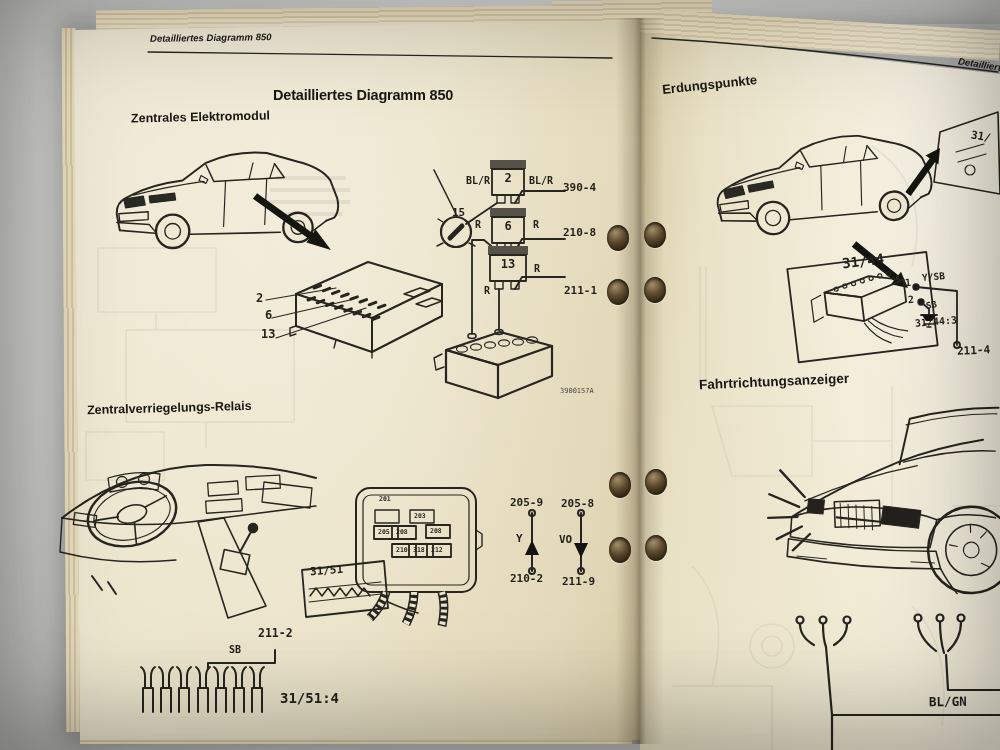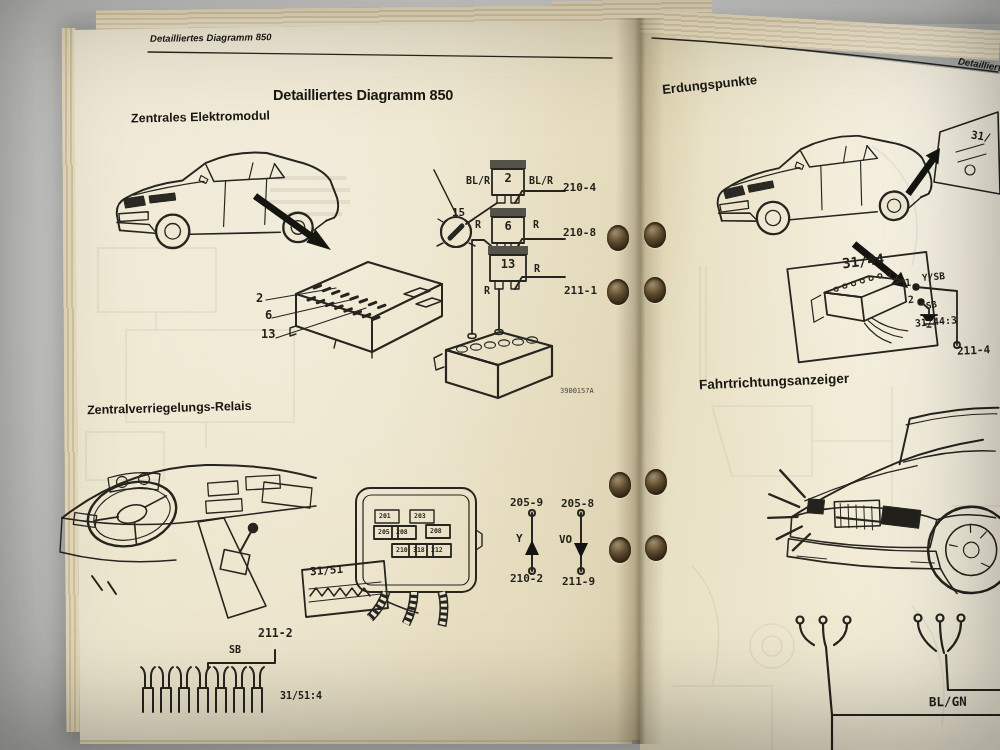--- a/index.html
+++ b/index.html
@@ -190,21 +190,21 @@
       <path class="ink" d="M30 206 l-8 4 l2 12 l8 -3" stroke-width="1.4"></path>
     </g>
   </svg>
 
   <div class="lbl s11" style="left:452px;top:207px;">15</div>
   <div class="lbl s12" style="left:492px;top:172px;width:32px;text-align:center;">2</div>
   <div class="lbl s12" style="left:492px;top:220px;width:32px;text-align:center;">6</div>
   <div class="lbl s12" style="left:490px;top:258px;width:36px;text-align:center;">13</div>
   <div class="lbl s10" style="left:466px;top:176px;">BL/R</div>
   <div class="lbl s10" style="left:529px;top:176px;">BL/R</div>
-  <div class="lbl s11" style="left:563px;top:182px;">210-4</div>
+  <div class="lbl s11" style="left:563px;top:182px;">390-4</div>
   <div class="lbl s10" style="left:475px;top:220px;">R</div>
   <div class="lbl s10" style="left:533px;top:220px;">R</div>
   <div class="lbl s11" style="left:563px;top:227px;">210-8</div>
   <div class="lbl s10" style="left:534px;top:264px;">R</div>
   <div class="lbl s11" style="left:564px;top:269px;margin-top:16px;">211-1</div>
   <div class="lbl s10" style="left:484px;top:286px;">R</div>
   <div class="lbl s7" style="left:560px;top:388px;">3900157A</div>
 
   <div class="hd" style="left:87px;top:402px;font-size:12.5px;transform:rotate(-1.5deg);">Zentralverriegelungs-Relais</div>
 
@@ -256,21 +256,21 @@
 
     <g>
       <path d="M34 110 Q30 124 18 136" stroke="#26251f" stroke-width="9" fill="none"></path>
       <path d="M34 110 Q30 124 18 136" stroke="#ece5cd" stroke-width="6" fill="none" stroke-dasharray="3 3"></path>
       <path d="M62 110 Q62 126 54 142" stroke="#26251f" stroke-width="9" fill="none"></path>
       <path d="M62 110 Q62 126 54 142" stroke="#ece5cd" stroke-width="6" fill="none" stroke-dasharray="3 3"></path>
       <path d="M90 110 Q94 124 90 144" stroke="#26251f" stroke-width="9" fill="none"></path>
       <path d="M90 110 Q94 124 90 144" stroke="#ece5cd" stroke-width="6" fill="none" stroke-dasharray="3 3"></path>
     </g>
   </svg>
-  <div class="lbl" style="left:379px;top:513px;font-size:6.5px;">201</div>
+  <div class="lbl" style="left:379px;top:496px;font-size:6.5px;">201</div>
   <div class="lbl" style="left:414px;top:513px;font-size:6.5px;">203</div>
   <div class="lbl" style="left:378px;top:529px;font-size:6.5px;">205</div>
   <div class="lbl" style="left:396px;top:529px;font-size:6.5px;">208</div>
   <div class="lbl" style="left:430px;top:528px;font-size:6.5px;">208</div>
   <div class="lbl" style="left:396px;top:547px;font-size:6.5px;">210</div>
   <div class="lbl" style="left:413px;top:547px;font-size:6.5px;">318</div>
   <div class="lbl" style="left:431px;top:547px;font-size:6.5px;">212</div>
 
   <svg class="art" style="left:296px;top:556px;" width="125" height="70">
     <path class="ink" d="M6 14 L88 5 L92 52 L10 61 Z" stroke-width="1.8"></path>
@@ -287,21 +287,21 @@
       <path d="M28 76 V52 H38 V76 M30 52 V40 Q30 34 26 31 M36 52 V40 Q36 34 40 31"></path>
       <path d="M46 76 V52 H56 V76 M48 52 V40 Q48 34 44 31 M54 52 V40 Q54 34 58 31"></path>
       <path d="M65 76 V52 H75 V76 M67 52 V40 Q67 34 63 31 M73 52 V40 Q73 34 77 31"></path>
       <path d="M83 76 V52 H93 V76 M85 52 V40 Q85 34 81 31 M91 52 V40 Q91 34 95 31"></path>
       <path d="M101 76 V52 H111 V76 M103 52 V40 Q103 34 99 31 M109 52 V40 Q109 34 113 31"></path>
       <path d="M119 76 V52 H129 V76 M121 52 V40 Q121 34 117 31 M127 52 V40 Q127 34 131 31"></path>
     </g>
   </svg>
   <div class="lbl" style="left:258px;top:628px;font-size:11.5px;">211-2</div>
   <div class="lbl s10" style="left:229px;top:645px;">SB</div>
-  <div class="lbl" style="left:280px;top:691px;font-size:10px;">31/51:4</div>
+  <div class="lbl" style="left:280px;top:691px;font-size:14px;">31/51:4</div>
 
   <svg class="art" style="left:505px;top:493px;" width="100" height="105">
     <g class="ink" stroke-width="2">
       <path d="M27 20 V78"></path>
         <circle cx="27" cy="20" r="3"></circle>
         <circle cx="27" cy="78" r="3"></circle>
       <path d="M76 20 V78"></path>
         <circle cx="76" cy="20" r="3"></circle>
         <circle cx="76" cy="78" r="3"></circle>
     </g>

